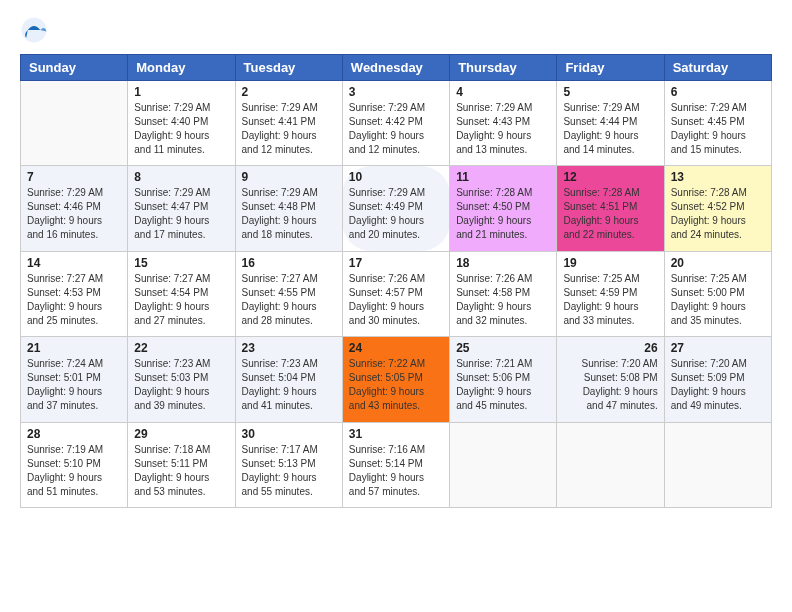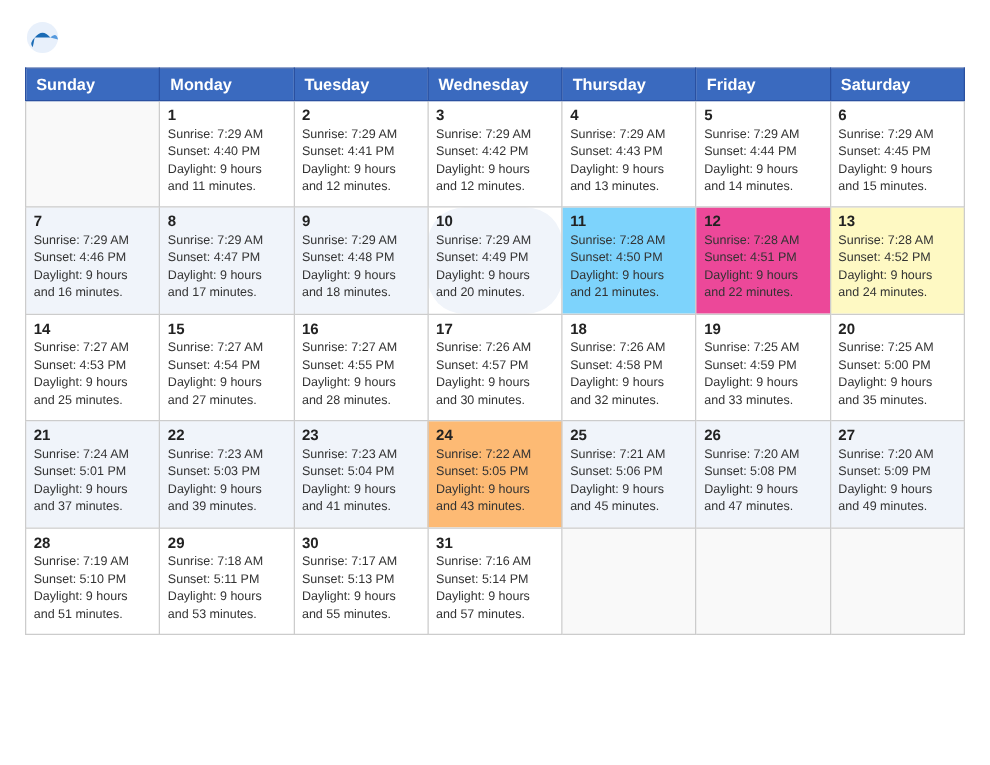--- a/index.html
+++ b/index.html
@@ -174,21 +174,21 @@
             <div class="day-detail">Sunrise: 7:29 AM<br>Sunset: 4:47 PM<br>Daylight: 9 hours and 17 minutes.</div>
           </td>
           <td style="background: rgb(240, 244, 250);">
             <span class="day-number">9</span>
             <div class="day-detail">Sunrise: 7:29 AM<br>Sunset: 4:48 PM<br>Daylight: 9 hours and 18 minutes.</div>
           </td>
           <td style="background: rgb(240, 244, 250); border-radius: 29px;">
             <span class="day-number">10</span>
             <div class="day-detail">Sunrise: 7:29 AM<br>Sunset: 4:49 PM<br>Daylight: 9 hours and 20 minutes.</div>
           </td>
-          <td style="background: #7dd3fc;">
+          <td style="background: #f0abfc;">
             <span class="day-number">11</span>
             <div class="day-detail">Sunrise: 7:28 AM<br>Sunset: 4:50 PM<br>Daylight: 9 hours and 21 minutes.</div>
           </td>
           <td style="background: #ec4899;">
             <span class="day-number">12</span>
             <div class="day-detail">Sunrise: 7:28 AM<br>Sunset: 4:51 PM<br>Daylight: 9 hours and 22 minutes.</div>
           </td>
           <td style="background: #fef9c3; margin-left: 32px;">
             <span class="day-number">13</span>
             <div class="day-detail">Sunrise: 7:28 AM<br>Sunset: 4:52 PM<br>Daylight: 9 hours and 24 minutes.</div>
@@ -230,29 +230,29 @@
             <div class="day-detail">Sunrise: 7:24 AM<br>Sunset: 5:01 PM<br>Daylight: 9 hours and 37 minutes.</div>
           </td>
           <td style="background: rgb(240, 244, 250);">
             <span class="day-number">22</span>
             <div class="day-detail">Sunrise: 7:23 AM<br>Sunset: 5:03 PM<br>Daylight: 9 hours and 39 minutes.</div>
           </td>
           <td style="background: rgb(240, 244, 250);">
             <span class="day-number">23</span>
             <div class="day-detail">Sunrise: 7:23 AM<br>Sunset: 5:04 PM<br>Daylight: 9 hours and 41 minutes.</div>
           </td>
-          <td style="background: #fdba74;">
+          <td style="background: #f97316;">
             <span class="day-number">24</span>
             <div class="day-detail">Sunrise: 7:22 AM<br>Sunset: 5:05 PM<br>Daylight: 9 hours and 43 minutes.</div>
           </td>
           <td style="background: rgb(240, 244, 250);">
             <span class="day-number">25</span>
             <div class="day-detail">Sunrise: 7:21 AM<br>Sunset: 5:06 PM<br>Daylight: 9 hours and 45 minutes.</div>
           </td>
-          <td style="background: rgb(240, 244, 250);">
+          <td style="background: rgb(240, 244, 250); text-align: right;">
             <span class="day-number">26</span>
             <div class="day-detail">Sunrise: 7:20 AM<br>Sunset: 5:08 PM<br>Daylight: 9 hours and 47 minutes.</div>
           </td>
           <td style="background: rgb(240, 244, 250); margin-top: 32px;">
             <span class="day-number">27</span>
             <div class="day-detail">Sunrise: 7:20 AM<br>Sunset: 5:09 PM<br>Daylight: 9 hours and 49 minutes.</div>
           </td>
         </tr>
         <tr>
           <td>

